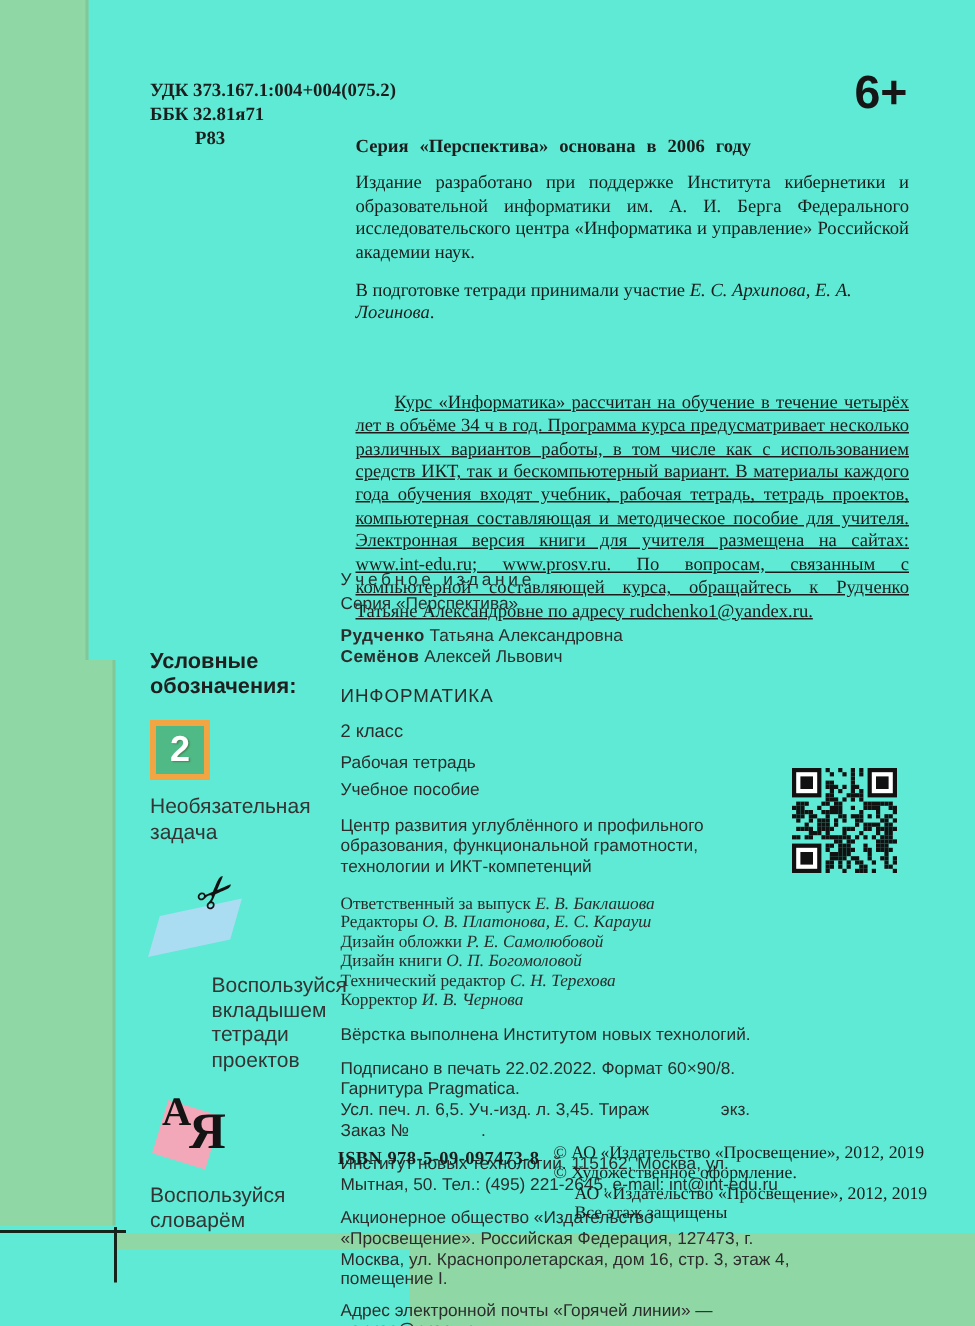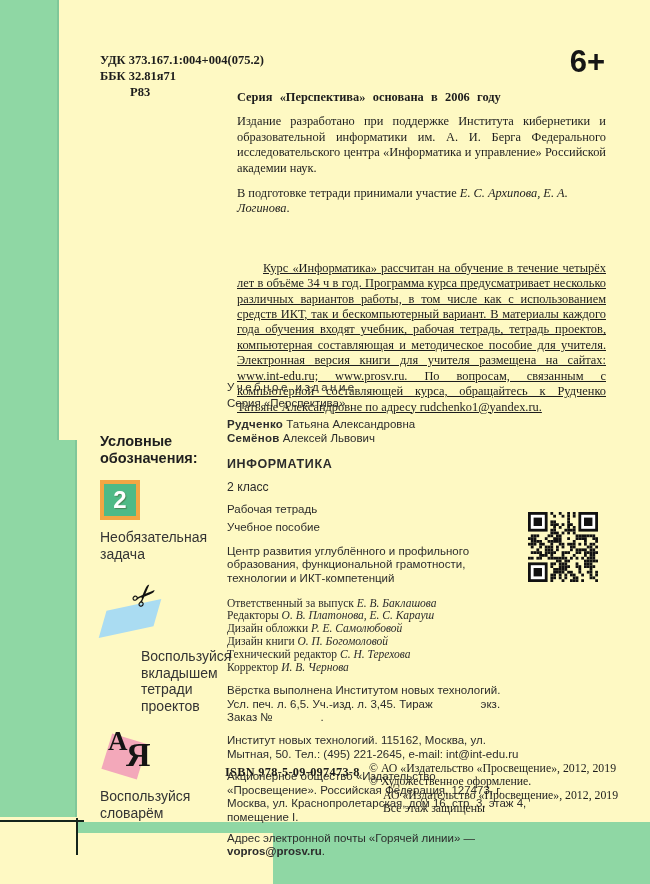--- a/index.html
+++ b/index.html
@@ -1,16 +1,16 @@
 <!DOCTYPE html>
 <html style="--band-green: #8fd7a4; --badge-green: #4fba86; --badge-border: #f2a643; --sheet-blue: #aadcf2; --dict-pink: #f3a8ba;"><head>
 <meta charset="utf-8">
 <style>
   html,body{margin:0;padding:0;background:#fff;}
-  .page{position:relative;width:650px;height:884px;background:#fef9c3;overflow:hidden;
+  .page{position:relative;width:650px;height:884px;background:#5eead4;overflow:hidden;
         font-family:"Liberation Serif",serif;color:#1d1d1d;}
   
   .band-top{position:absolute;left:0;top:0;width:57px;height:440px;background:var(--band-green);
             border-right:2px solid rgba(110,180,140,.45);}
   .band-bottom{position:absolute;left:0;top:440px;width:75px;height:377px;background:var(--band-green);
             border-right:2px solid rgba(110,180,140,.45);}
   .strip-bottom{position:absolute;left:78px;top:822px;width:572px;height:11px;background:var(--band-green);}
   .block-br{position:absolute;left:273px;top:833px;width:377px;height:51px;background:var(--band-green);}
   .corner-h{position:absolute;left:0;top:820px;width:84px;height:2px;background:#15251b;}
   .corner-v{position:absolute;left:76px;top:818px;width:2px;height:37px;background:#15251b;}
@@ -29,21 +29,21 @@
   .course{margin-top:44px;text-align:justify;text-indent:26px;text-decoration:underline;}
   .ital{font-style:italic;}
 
   
   .imprint{position:absolute;left:227px;top:381px;width:300px;
            font-family:"Liberation Sans",sans-serif;font-size:11.5px;line-height:13.6px;color:#2c2c2c;}
   .ed-label{letter-spacing:2.5px;}
   .ed-series{margin-top:2px;}
   .authors{margin-top:8px;}
   .authors b{letter-spacing:.3px;}
-  .ed-title{margin-top:13px;font-weight:bold;font-size:12.5px;letter-spacing:.6px;}
+  .ed-title{margin-top:13px;font-weight:normal;font-size:12.5px;letter-spacing:.6px;}
   .ed-grade{margin-top:9px;font-size:12.2px;}
   .ed-sub1{margin-top:8px;}
   .ed-sub2{margin-top:5px;}
   .ed-center{margin-top:10px;}
   .staff{margin-top:11px;line-height:12.3px;font-family:Liberation Serif, serif;}
   .staff div{margin-top:.6px;}
   .verstka{margin-top:11px;}
   .printline{margin-top:9px;}
   .prewrap{white-space:pre-wrap;}
   .addr{margin-top:9px;}
@@ -124,20 +124,21 @@
     <div class="staff">
       <div><span>Ответственный за выпуск </span><span class="ital">Е. В. Баклашова</span></div>
       <div><span>Редакторы </span><span class="ital">О. В. Платонова, Е. С. Карауш</span></div>
       <div><span>Дизайн обложки </span><span class="ital">Р. Е. Самолюбовой</span></div>
       <div><span>Дизайн книги </span><span class="ital">О. П. Богомоловой</span></div>
       <div><span>Технический редактор </span><span class="ital">С. Н. Терехова</span></div>
       <div><span>Корректор </span><span class="ital">И. В. Чернова</span></div>
     </div>
 
     <div class="verstka">Вёрстка выполнена Институтом новых технологий.</div>
+    <div class="printline">Подписано в печать 22.02.2022. Формат 60×90/8. Гарнитура Pragmatica.</div>
     <div class="prewrap">Усл. печ. л. 6,5. Уч.-изд. л. 3,45. Тираж               экз. Заказ №               .</div>
     <div class="addr">Институт новых технологий. 115162, Москва, ул. Мытная, 50. Тел.: (495) 221-2645, e-mail: int@int-edu.ru</div>
     <div class="addr">Акционерное общество «Издательство «Просвещение». Российская Федерация, 127473, г. Москва, ул. Краснопролетарская, дом 16, стр. 3, этаж 4, помещение I.</div>
     <div class="hotline"><span>Адрес электронной почты «Горячей линии» — </span><b>vopros@prosv.ru</b><span>.</span></div>
   </div>
 
   <div class="qr">
     <svg width="70" height="70" viewBox="0 0 100 100" xmlns="http://www.w3.org/2000/svg">
         <rect x="32" y="0" width="4" height="4" fill="#111"></rect>
         <rect x="44" y="0" width="4" height="4" fill="#111"></rect>

